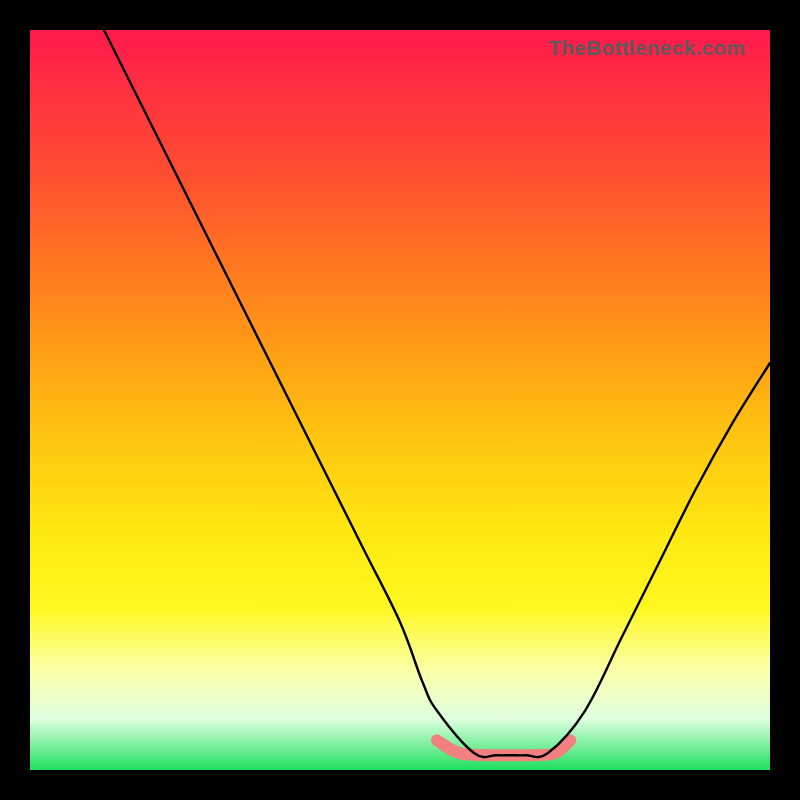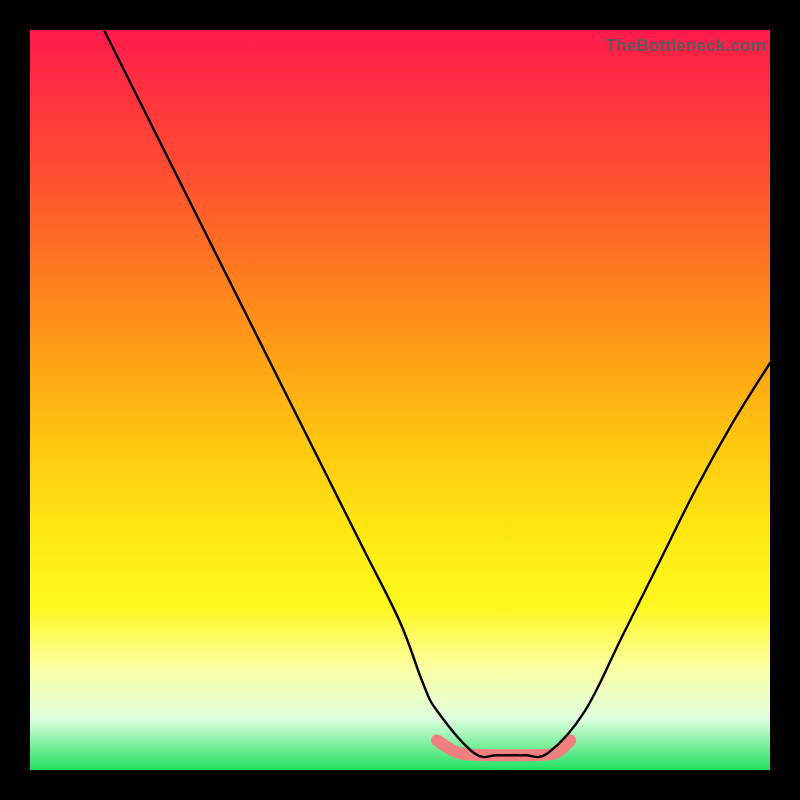--- a/index.html
+++ b/index.html
@@ -25,23 +25,23 @@
       #ffc810 56%,
       #ffe812 68%,
       #fff820 78%,
       #fbffa0 86%,
       #e0ffe0 93%,
       #20e060 100%);
   }
   .watermark {
     position: absolute;
     top: 6px;
-    right: 4px;
+    right: 24px;
     font-family: Arial, Helvetica, sans-serif;
-    font-size: 17px;
+    font-size: 21px;
     font-weight: 600;
     color: #5a5a5a;
     letter-spacing: 0.2px;
     margin-left: 36px;
   }
   svg.curve {
     position: absolute;
     left: 0; top: 0;
     width: 100%; height: 100%;
     overflow: visible;

